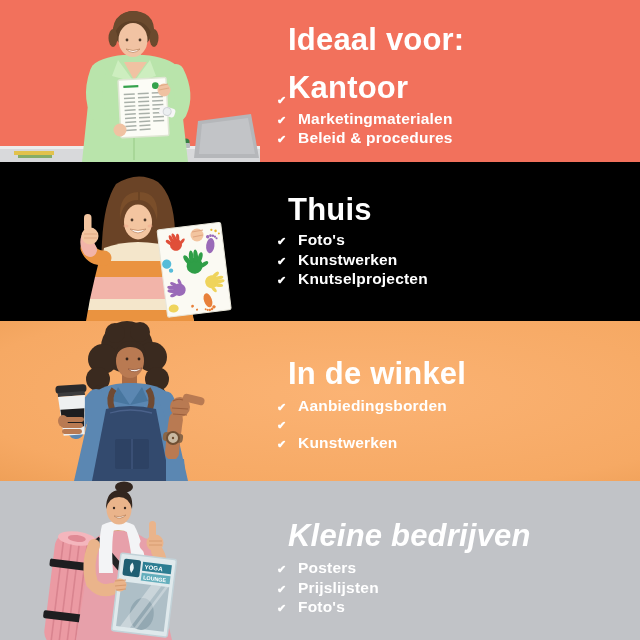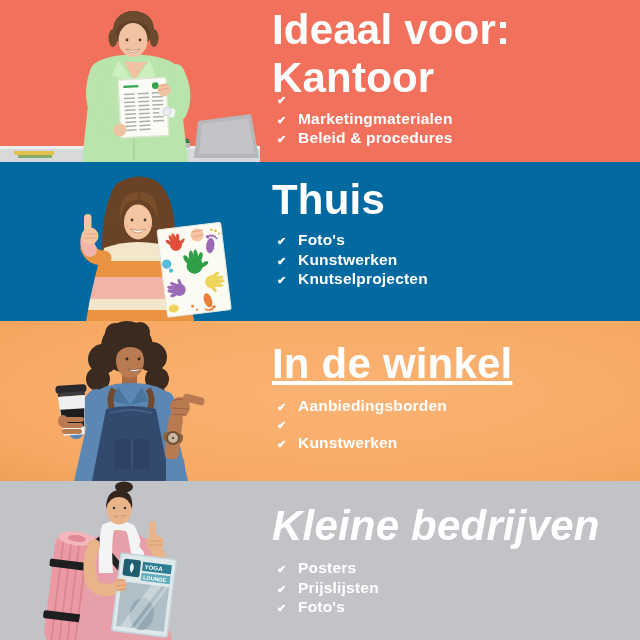--- a/index.html
+++ b/index.html
@@ -3,50 +3,50 @@
 <meta charset="utf-8">
 <style>
   html,body{margin:0;padding:0;background:#222;}
   .poster{
     position:relative;width:640px;height:640px;overflow:hidden;
     font-family:"Liberation Sans", sans-serif;
     -webkit-font-smoothing:antialiased;
   }
   .band{position:relative;width:640px;overflow:hidden;}
   .band-1{height:162px;background:#f2715c;}
-  .band-2{height:159px;background:#0369a1;}
+  .band-2{height:159px;background:#000000;}
   .band-3{height:160px;background:radial-gradient(ellipse at 55% 45%, #fbb374 0%, #f6a964 78%, #efa058 100%);}
   .band-4{height:159px;background:#c1c3c7;}
   .photo{position:absolute;left:0;top:0;width:260px;height:100%;}
   .photo svg{display:block;width:100%;height:100%;}
   .content{position:absolute;left:272px;top:0;right:8px;color:#ffffff;}
   .lead, .heading{
-    position:absolute;left:0;margin:0;color:#fff;
-    font-size:42px;font-weight:700;letter-spacing:0.2px;line-height:1.05;
+    position:absolute;left:0;margin:16px;color:#fff;
+    font-size:31px;font-weight:700;letter-spacing:0.2px;line-height:1.05;
     white-space:nowrap;
   }
   .list{
     position:absolute;left:0;margin:0;padding:0;list-style:none;
   }
   .list li{
     display:flex;align-items:baseline;gap:8px;
     font-size:15.5px;font-weight:700;line-height:17.6px;letter-spacing:0.2px;
     color:#fff;padding-left:5px;white-space:nowrap;
   }
   .chk{
     flex:0 0 13px;width:13px;font-size:11px;line-height:17.6px;
     color:#fff;text-align:left;
   }
   
   .band-1 .lead{top:8px;}
   .band-1 .heading{top:56px;}
   .band-1 .list{top:92px;}
   .band-2 .heading{top:16px;}
   .band-2 .list{top:69px;}
-  .band-3 .heading{top:21px;text-decoration:underline;}
+  .band-3 .heading{top:21px;}
   .band-3 .list{top:76px;}
   .band-4 .heading{top:23px;font-style:italic;}
   .band-4 .list{top:78px;}
 </style>
 </head>
 <body>
 
 <div class="poster">
 
   <section class="band band-1">

